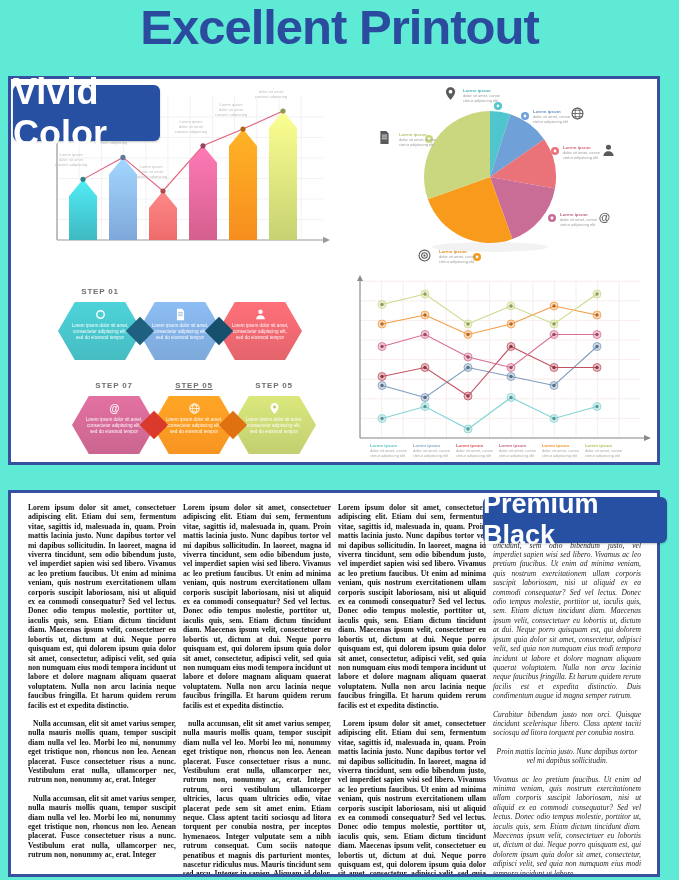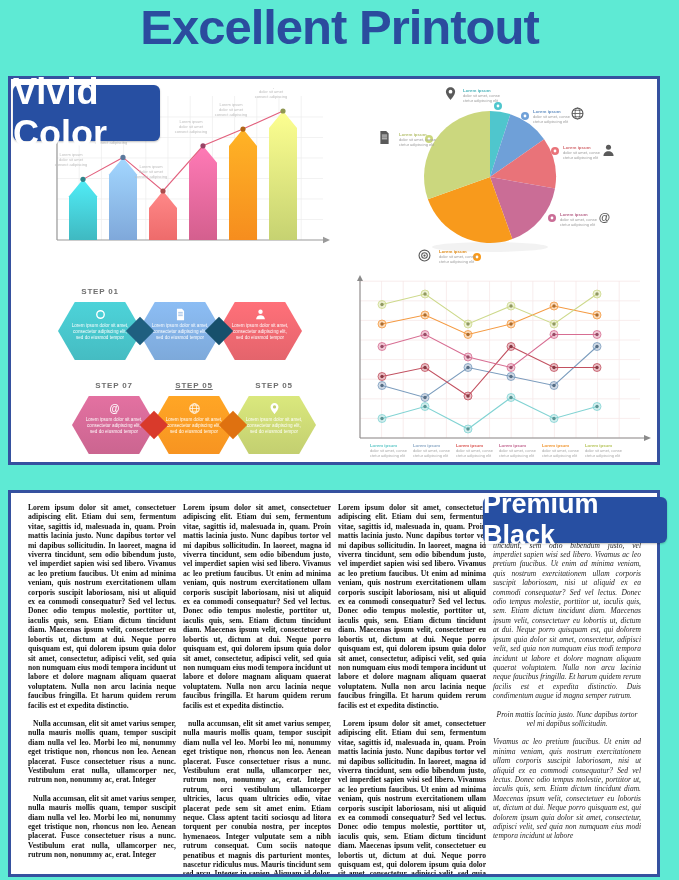--- a/index.html
+++ b/index.html
@@ -412,19 +412,20 @@
         <div class="col">
           <p>Lorem ipsum dolor sit amet, consectetuer adipiscing elit. Etiam dui sem, fermentum vitae, sagittis id, malesuada in, quam. Proin mattis lacinia justo. Nunc dapibus tortor vel mi dapibus sollicitudin. In laoreet, magna id viverra tincidunt, sem odio bibendum justo, vel imperdiet sapien wisi sed libero. Vivamus ac leo pretium faucibus. Ut enim ad minima veniam, quis nostrum exercitationem ullam corporis suscipit laboriosam, nisi ut aliquid ex ea commodi consequatur? Sed vel lectus. Donec odio tempus molestie, porttitor ut, iaculis quis, sem. Etiam dictum tincidunt diam. Maecenas ipsum velit, consectetuer eu lobortis ut, dictum at dui. Neque porro quisquam est, qui dolorem ipsum quia dolor sit amet, consectetur, adipisci velit, sed quia non numquam eius modi tempora incidunt ut labore et dolore magnam aliquam quaerat voluptatem. Nulla non arcu lacinia neque faucibus fringilla. Et harum quidem rerum facilis est et expedita distinctio.</p>
           <p class="ind">nulla accumsan, elit sit amet varius semper, nulla mauris mollis quam, tempor suscipit diam nulla vel leo. Morbi leo mi, nonummy eget tristique non, rhoncus non leo. Aenean placerat. Fusce consectetuer risus a nunc. Vestibulum erat nulla, ullamcorper nec, rutrum non, nonummy ac, erat. Integer rutrum, orci vestibulum ullamcorper ultricies, lacus quam ultricies odio, vitae placerat pede sem sit amet enim. Etiam neque. Class aptent taciti sociosqu ad litora torquent per conubia nostra, per inceptos hymenaeos. Integer vulputate sem a nibh rutrum consequat. Cum sociis natoque penatibus et magnis dis parturient montes, nascetur ridiculus mus. Mauris tincidunt sem sed arcu. Integer in sapien. Aliquam id dolor. Etiam quis quam. Maecenas sollicitudin. Morbi leo mi, nonummy eget tristique non, rhoncus non leo.</p>
         </div>
         <div class="col">
           <p>Lorem ipsum dolor sit amet, consectetuer adipiscing elit. Etiam dui sem, fermentum vitae, sagittis id, malesuada in, quam. Proin mattis lacinia justo. Nunc dapibus tortor vel mi dapibus sollicitudin. In laoreet, magna id viverra tincidunt, sem odio bibendum justo, vel imperdiet sapien wisi sed libero. Vivamus ac leo pretium faucibus. Ut enim ad minima veniam, quis nostrum exercitationem ullam corporis suscipit laboriosam, nisi ut aliquid ex ea commodi consequatur? Sed vel lectus. Donec odio tempus molestie, porttitor ut, iaculis quis, sem. Etiam dictum tincidunt diam. Maecenas ipsum velit, consectetuer eu lobortis ut, dictum at dui. Neque porro quisquam est, qui dolorem ipsum quia dolor sit amet, consectetur, adipisci velit, sed quia non numquam eius modi tempora incidunt ut labore et dolore magnam aliquam quaerat voluptatem. Nulla non arcu lacinia neque faucibus fringilla. Et harum quidem rerum facilis est et expedita distinctio.</p>
           <p class="ind">Lorem ipsum dolor sit amet, consectetuer adipiscing elit. Etiam dui sem, fermentum vitae, sagittis id, malesuada in, quam. Proin mattis lacinia justo. Nunc dapibus tortor vel mi dapibus sollicitudin. In laoreet, magna id viverra tincidunt, sem odio bibendum justo, vel imperdiet sapien wisi sed libero. Vivamus ac leo pretium faucibus. Ut enim ad minima veniam, quis nostrum exercitationem ullam corporis suscipit laboriosam, nisi ut aliquid ex ea commodi consequatur? Sed vel lectus. Donec odio tempus molestie, porttitor ut, iaculis quis, sem. Etiam dictum tincidunt diam. Maecenas ipsum velit, consectetuer eu lobortis ut, dictum at dui. Neque porro quisquam est, qui dolorem ipsum quia dolor sit amet, consectetur, adipisci velit, sed quia non numquam eius modi tempora incidunt ut</p>
         </div>
         <div class="col italic">
           <p>Lorem ipsum dolor sit amet, consectetuer adipiscing elit. Etiam dui sem, fermentum vitae, sagittis id, malesuada in, quam. Proin mattis lacinia justo. In laoreet, magna id viverra tincidunt, sem odio bibendum justo, vel imperdiet sapien wisi sed libero. Vivamus ac leo pretium faucibus. Ut enim ad minima veniam, quis nostrum exercitationem ullam corporis suscipit laboriosam, nisi ut aliquid ex ea commodi consequatur? Sed vel lectus. Donec odio tempus molestie, porttitor ut, iaculis quis, sem. Etiam dictum tincidunt diam. Maecenas ipsum velit, consectetuer eu lobortis ut, dictum at dui. Neque porro quisquam est, qui dolorem ipsum quia dolor sit amet, consectetur, adipisci velit, sed quia non numquam eius modi tempora incidunt ut labore et dolore magnam aliquam quaerat voluptatem. Nulla non arcu lacinia neque faucibus fringilla. Et harum quidem rerum facilis est et expedita distinctio. Duis condimentum augue id magna semper rutrum.</p>
+          <p>Curabitur bibendum justo non orci. Quisque tincidunt scelerisque libero. Class aptent taciti sociosqu ad litora torquent per conubia nostra.</p>
           <p class="right">Proin mattis lacinia justo. Nunc dapibus tortor vel mi dapibus sollicitudin.</p>
           <p>Vivamus ac leo pretium faucibus. Ut enim ad minima veniam, quis nostrum exercitationem ullam corporis suscipit laboriosam, nisi ut aliquid ex ea commodi consequatur? Sed vel lectus. Donec odio tempus molestie, porttitor ut, iaculis quis, sem. Etiam dictum tincidunt diam. Maecenas ipsum velit, consectetuer eu lobortis ut, dictum at dui. Neque porro quisquam est, qui dolorem ipsum quia dolor sit amet, consectetur, adipisci velit, sed quia non numquam eius modi tempora incidunt ut labore</p>
         </div>
       </div>
   </div>
   <div class="badge badge-premium">Premium Black</div>
 </div>
 
 </body></html>

